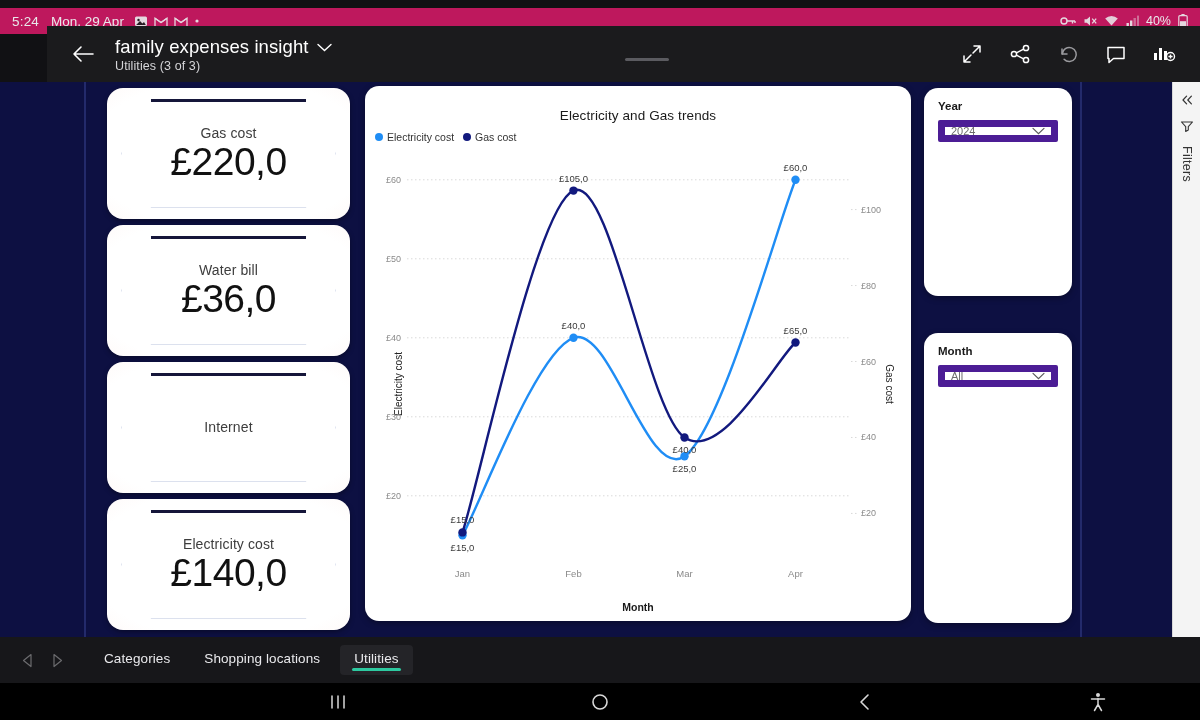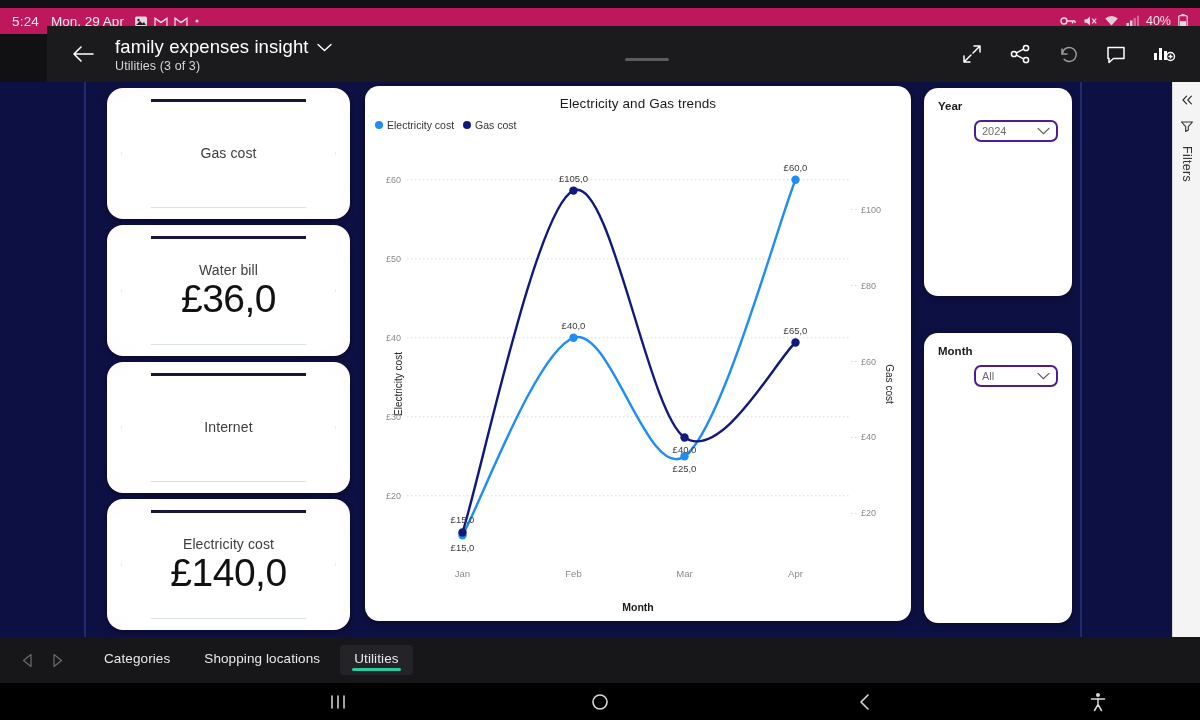--- a/index.html
+++ b/index.html
@@ -76,21 +76,21 @@
   .kpi-label { font-size: 14px; color: #3d3d3d; margin-bottom: 1px; letter-spacing: .1px; }
   .kpi-value { font-size: 39px; color: #111; font-weight: 400; letter-spacing: -.5px; line-height: 1.05; }
 
   
   .chart-card {
     position: absolute; left: 365px; top: 86px; width: 546px; height: 535px;
     background: #fff; border-radius: 14px; box-shadow: 0 2px 6px rgba(0,0,0,.35);
   }
   .chart-title {
     text-align: center; font-size: 13.5px; color: #1a1a1a; font-weight: 400;
-    padding-top: 10px; letter-spacing: .1px;
+    padding-top: 22px; letter-spacing: .1px;
   }
   .legend { display: flex; align-items: center; gap: 9px; padding: 8px 0 0 10px; }
   .legend-item { display: flex; align-items: center; gap: 4px; font-size: 10.5px; color: #333; }
   .dot { width: 8px; height: 8px; border-radius: 50%; display: inline-block; }
   .plot { position: absolute; left: 0; top: 60px; width: 546px; height: 475px; }
   .axis-title-left {
     position: absolute; left: 2px; top: 50%; transform: translateY(-50%) rotate(-90deg);
     transform-origin: center; font-size: 10px; color: #222; white-space: nowrap;
   }
   .axis-title-right {
@@ -108,23 +108,23 @@
 
   
   .slicer {
     position: absolute; background: #fff; border-radius: 14px;
     box-shadow: 0 2px 6px rgba(0,0,0,.35); padding: 12px 14px;
   }
   .slicer-1 { left: 924px; top: 88px; width: 148px; height: 208px; }
   .slicer-2 { left: 924px; top: 333px; width: 148px; height: 290px; }
   .slicer-title { font-size: 11.5px; font-weight: bold; color: #1a1a1a; margin-bottom: 8px; }
   .slicer-dd {
-    height: 22px; border: 2px solid #4c1d95; border-radius: 7px;
+    height: 22px; border: 7px solid #4c1d95; border-radius: 2px;
     display: flex; align-items: center; padding: 0 6px;
-    font-size: 11px; color: #6d6d6d; cursor: pointer; margin-left: 36px;
+    font-size: 11px; color: #6d6d6d; cursor: pointer;
   }
   .slicer-dd .caret { margin-left: auto; }
 
   
   .filters-rail {
     position: absolute; left: 1172px; top: 82px; width: 28px; height: 555px;
     background: #f4f4f4; border-left: 1px solid #d8d8d8;
     display: flex; flex-direction: column; align-items: center; padding-top: 10px; gap: 8px;
     cursor: pointer;
   }
@@ -299,20 +299,21 @@
 
   <div class="canvas"></div>
   <div class="edge-line" style="left:84px"></div>
   <div class="edge-line" style="left:1080px"></div>
 
   <div class="kpi-col">
 
     <div class="kpi-card">
       <div class="kpi-oct">
         <div class="kpi-label">Gas cost</div>
+        <div class="kpi-value">£220,0</div>
       </div>
     </div>
 
     <div class="kpi-card">
       <div class="kpi-oct">
         <div class="kpi-label">Water bill</div>
         <div class="kpi-value">£36,0</div>
       </div>
     </div>
 

